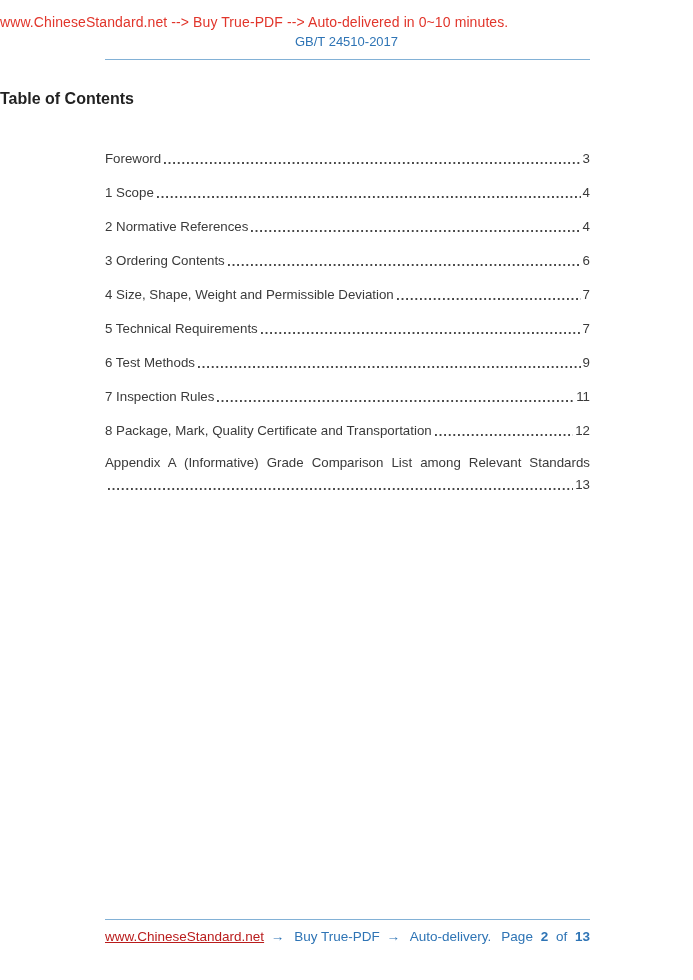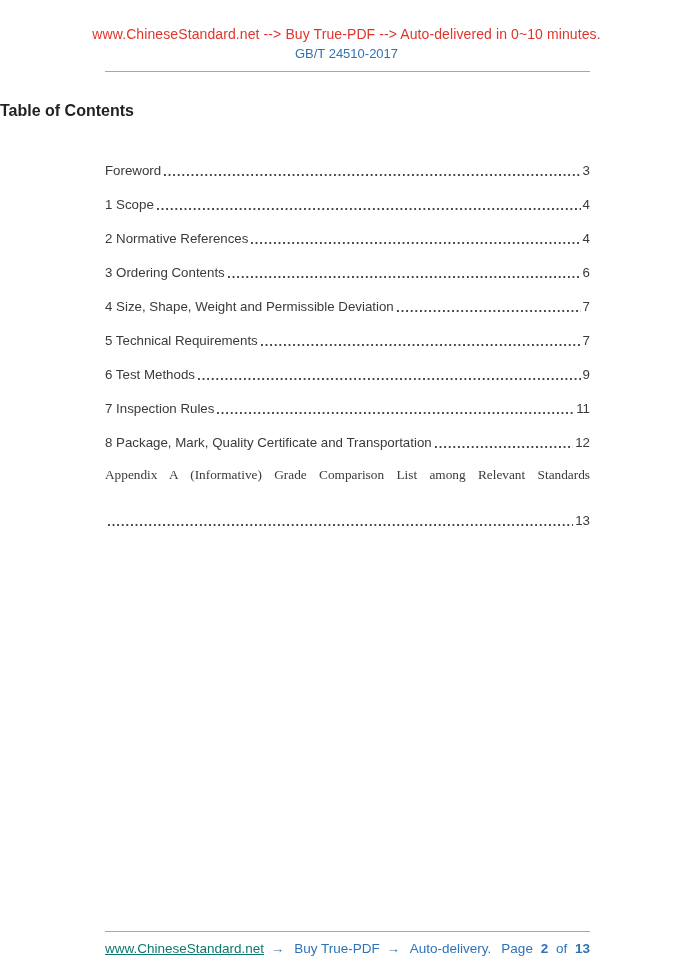--- a/index.html
+++ b/index.html
@@ -8,22 +8,22 @@
     background: #ffffff;
     font-family: "Liberation Sans", "DejaVu Sans", sans-serif;
     overflow: hidden;
   }
   .page {
     position: relative;
     width: 693px; height: 980px;
     background: #ffffff;
   }
   .banner {
-    margin-top: 26px;
-    text-align: center;
+    margin-top: 14px;
+    text-align: left;
     font-size: 14px;
     color: #e1352b;
     letter-spacing: 0.1px;
   }
   .std-code {
     margin-top: 4px;
     text-align: center;
     font-size: 13px;
     color: #2e74b5;
   }
@@ -63,42 +63,41 @@
     position: absolute;
     left: 0; right: 0; bottom: 3px;
     height: 2px;
     background-image: radial-gradient(circle at 1px 1px, #454545 0.95px, rgba(0,0,0,0) 1.05px);
     background-size: 4.6px 2px;
     background-repeat: repeat-x;
   }
   .toc-page { flex: 0 0 auto; }
   .appendix-line {
     height: 18px;
-    margin-bottom: 26px;
+    margin-bottom: 2px;
     text-align: justify;
     text-align-last: justify;
     white-space: normal;
-    font-family: Liberation Serif, serif;
   }
   .footer {
     position: absolute;
     top: 905px;
     left: 105px;
     right: 103px;
     border-top: 1px solid #82b1d6;
     padding-top: 9px;
     display: flex;
     justify-content: space-between;
     align-items: baseline;
     font-size: 13.5px;
     color: #2e74b5;
     white-space: nowrap;
   }
   .footer-left a {
-    color: #0f766e;
+    color: #b91c1c;
     text-decoration: underline;
     cursor: pointer;
   }
   .footer-left span { margin-left: 3px; }
   .footer-left .arrow { margin: 0 3px; text-decoration: none; }
   .footer-right span { margin-left: 4px; margin-top: 29px; }
   .footer-right .num { font-weight: bold; }
 </style>
 </head>
 <body>

